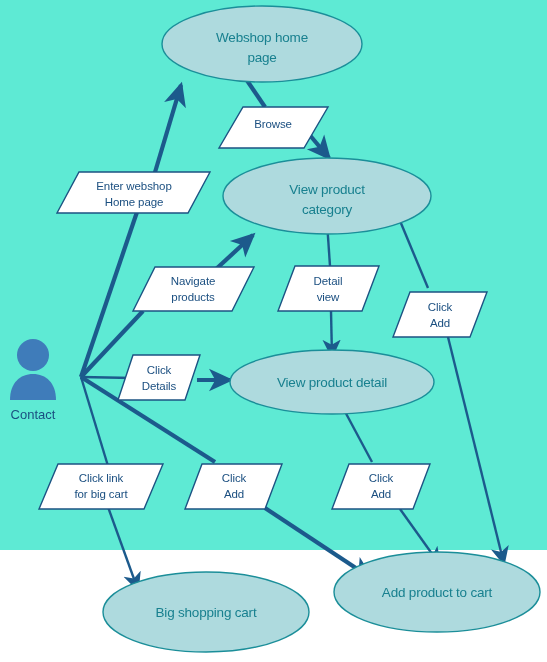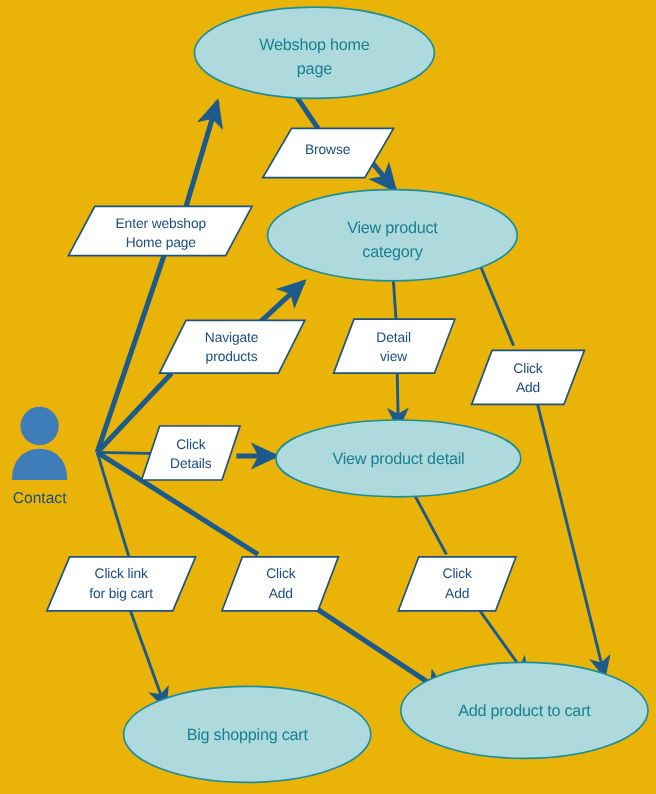--- a/index.html
+++ b/index.html
@@ -9,22 +9,22 @@
   }
   body {
     width: 547px;
     height: 662px;
     overflow: hidden;
     font-family: "Liberation Sans", sans-serif;
   }
   #diagram-root {
     position: relative;
     width: 547px;
-    height: 662px;
-    background: #eab308;
+    height: 550px;
+    background: #5eead4;
   }
   svg#flow-svg {
     position: absolute;
     left: 0;
     top: 0;
     width: 547px;
     height: 662px;
     display: block;
   }
   .node-ellipse {

